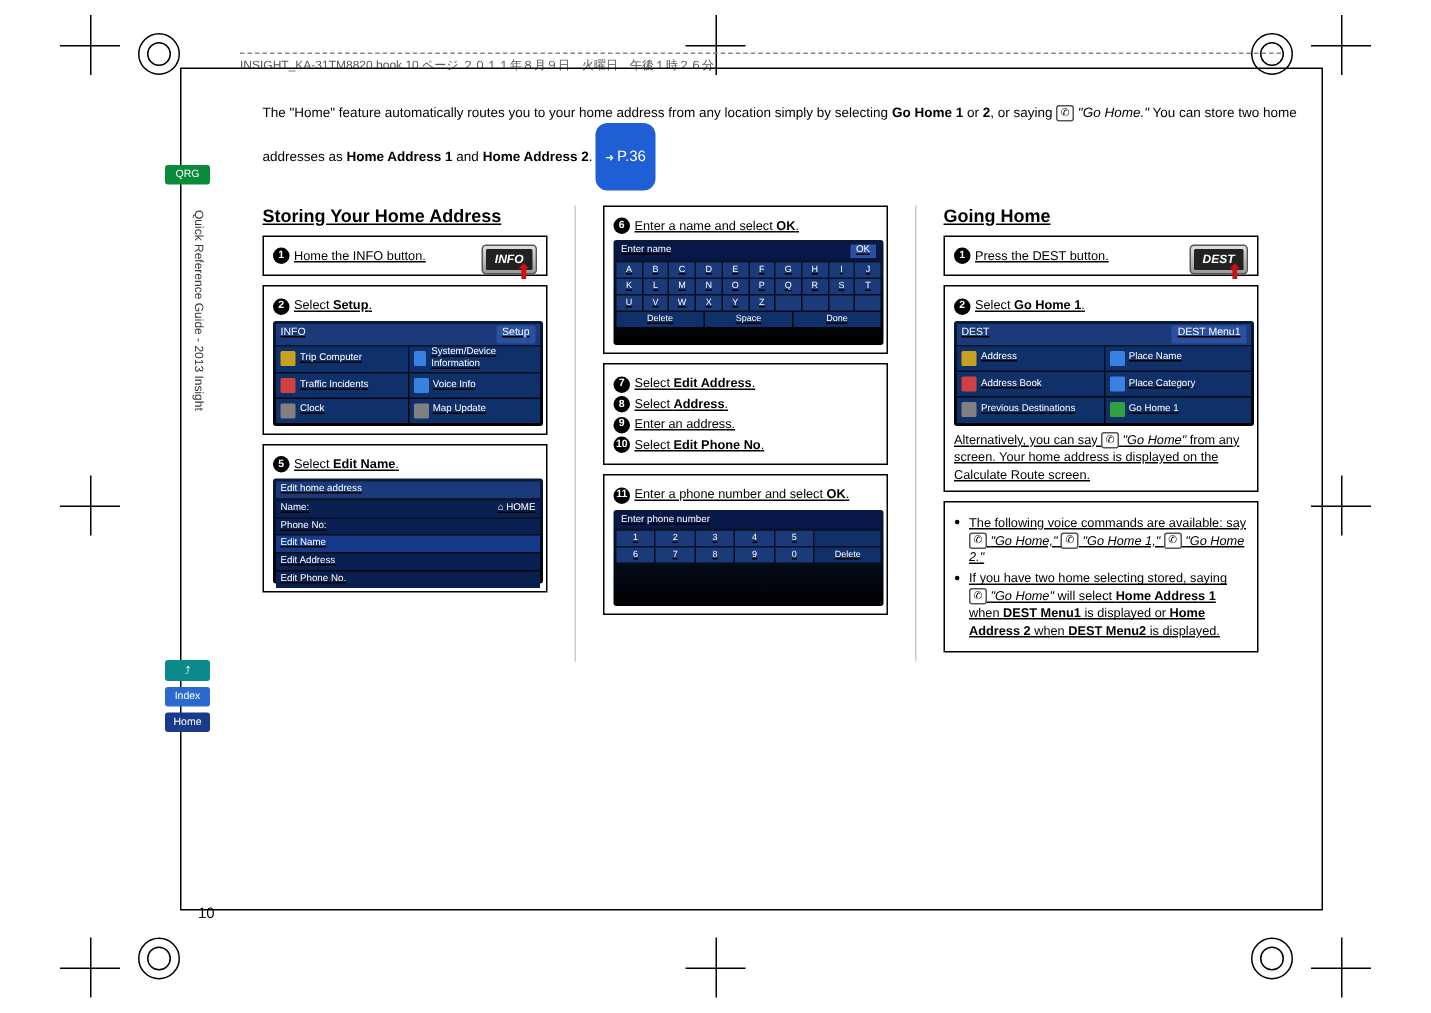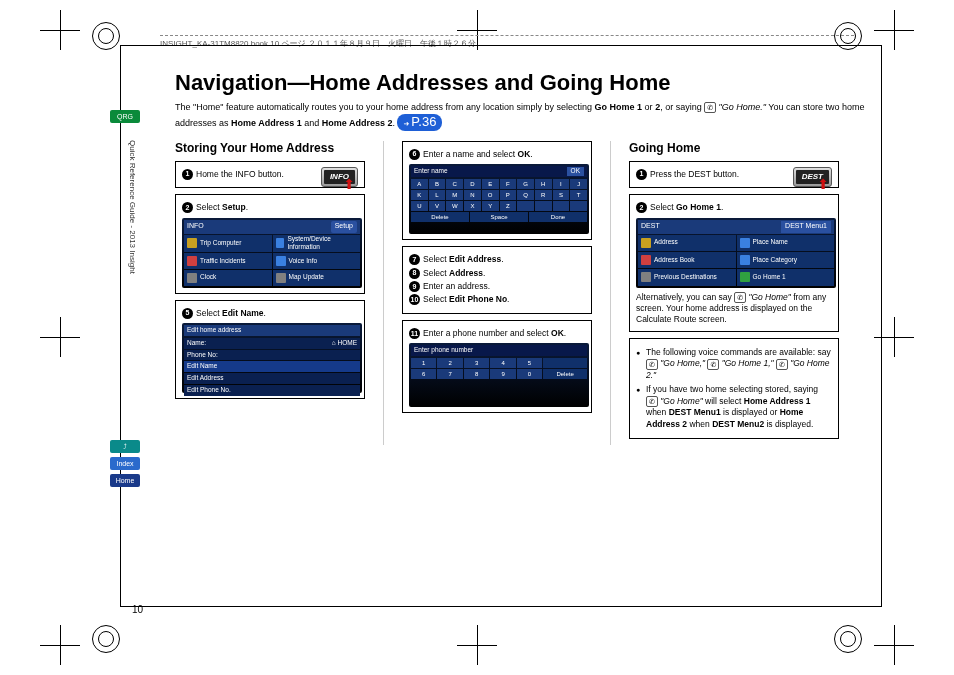--- a/index.html
+++ b/index.html
@@ -107,42 +107,43 @@
   }
   .intro {
     font-size: 9px;
     line-height: 1.3;
     margin-bottom: 10px;
   }
   .pill {
     display:inline-block;
     background:#1e5fd6;
     color:#fff;
-    font-size:13px;
+    font-size:10px;
     border-radius: 8px;
-    padding: 0 6px;
+    padding: 16px 6px;
   }
   .pill::before {
     content:"➜";
     font-size:7px;
     margin-right:2px;
   }
   .voice-icon {
     display:inline-block;
     border:1px solid #555;
     font-size:7px;
     padding:0 2px;
     border-radius:2px;
     vertical-align: middle;
     line-height: 9px;
   }
 
   .columns {
     display:flex;
     gap: 18px;
+    text-decoration: underline;
   }
   .col {
     width: 190px;
   }
   .col-sep {
     width:1px;
     background:#ccc;
   }
   .section-title {
     font-size: 12px;
@@ -164,21 +165,21 @@
     background:#000;
     color:#fff;
     border-radius:50%;
     font-size:7px;
     font-weight:bold;
     margin-right:3px;
     flex-shrink:0;
   }
   .step-line {
     display:flex;
-    align-items:flex-start;
+    align-items:flex-end;
     margin: 2px 0;
   }
   .step-line span.txt { flex:1; }
 
   .screenshot {
     width: 100%;
     margin-top:4px;
     background: linear-gradient(#0a1a3a, #000);
     color:#fff;
     font-size:7px;
@@ -298,21 +299,20 @@
   <div class="tab green">QRG</div>
 </div>
 <div class="side-text">Quick Reference Guide - 2013 Insight</div>
 <div class="side-tabs lower">
   <div class="tab teal">⤴</div>
   <div class="tab blue">Index</div>
   <div class="tab navy">Home</div>
 </div>
 
 <div class="content">
-  <h1 class="title">Navigation—Home Addresses and Going Home</h1>
   <div class="intro">
     <span>The "Home" feature automatically routes you to your home address from any location simply by selecting </span><b>Go Home 1</b><span> or </span><b>2</b><span>, or saying </span><span class="voice-icon">✆</span> <i>"Go Home."</i><span> You can store two home addresses as </span><b>Home Address 1</b><span> and </span><b>Home Address 2</b><span>. </span><span class="pill">P.36</span>
   </div>
 
   <div class="columns">
 
     <div class="col">
       <div class="section-title">Storing Your Home Address</div>
 
       <div class="box">

